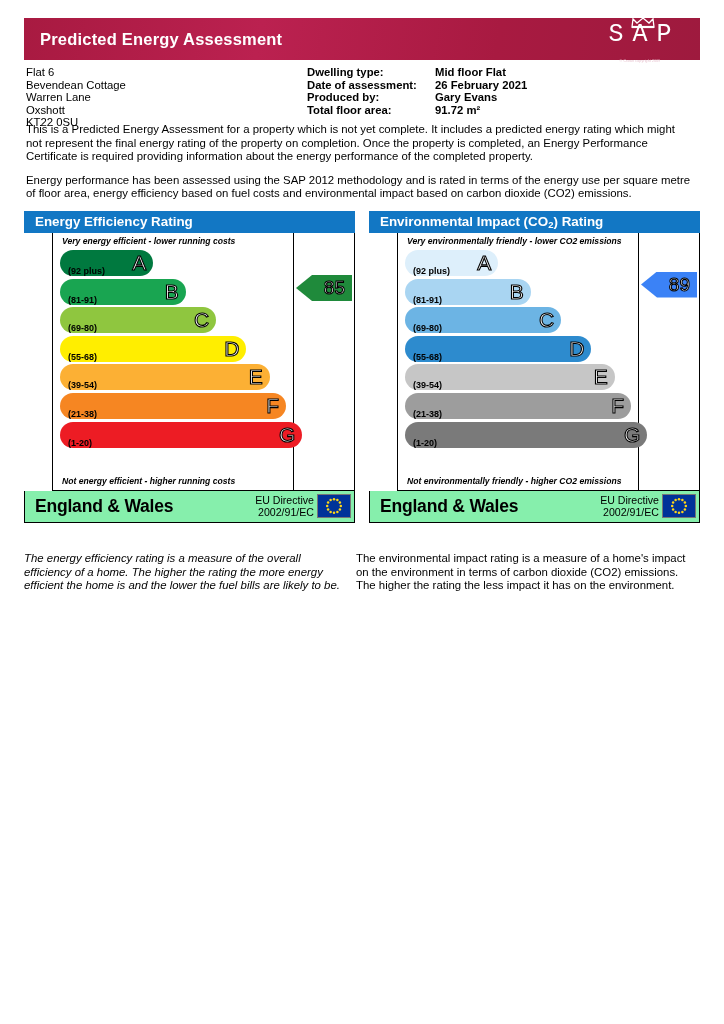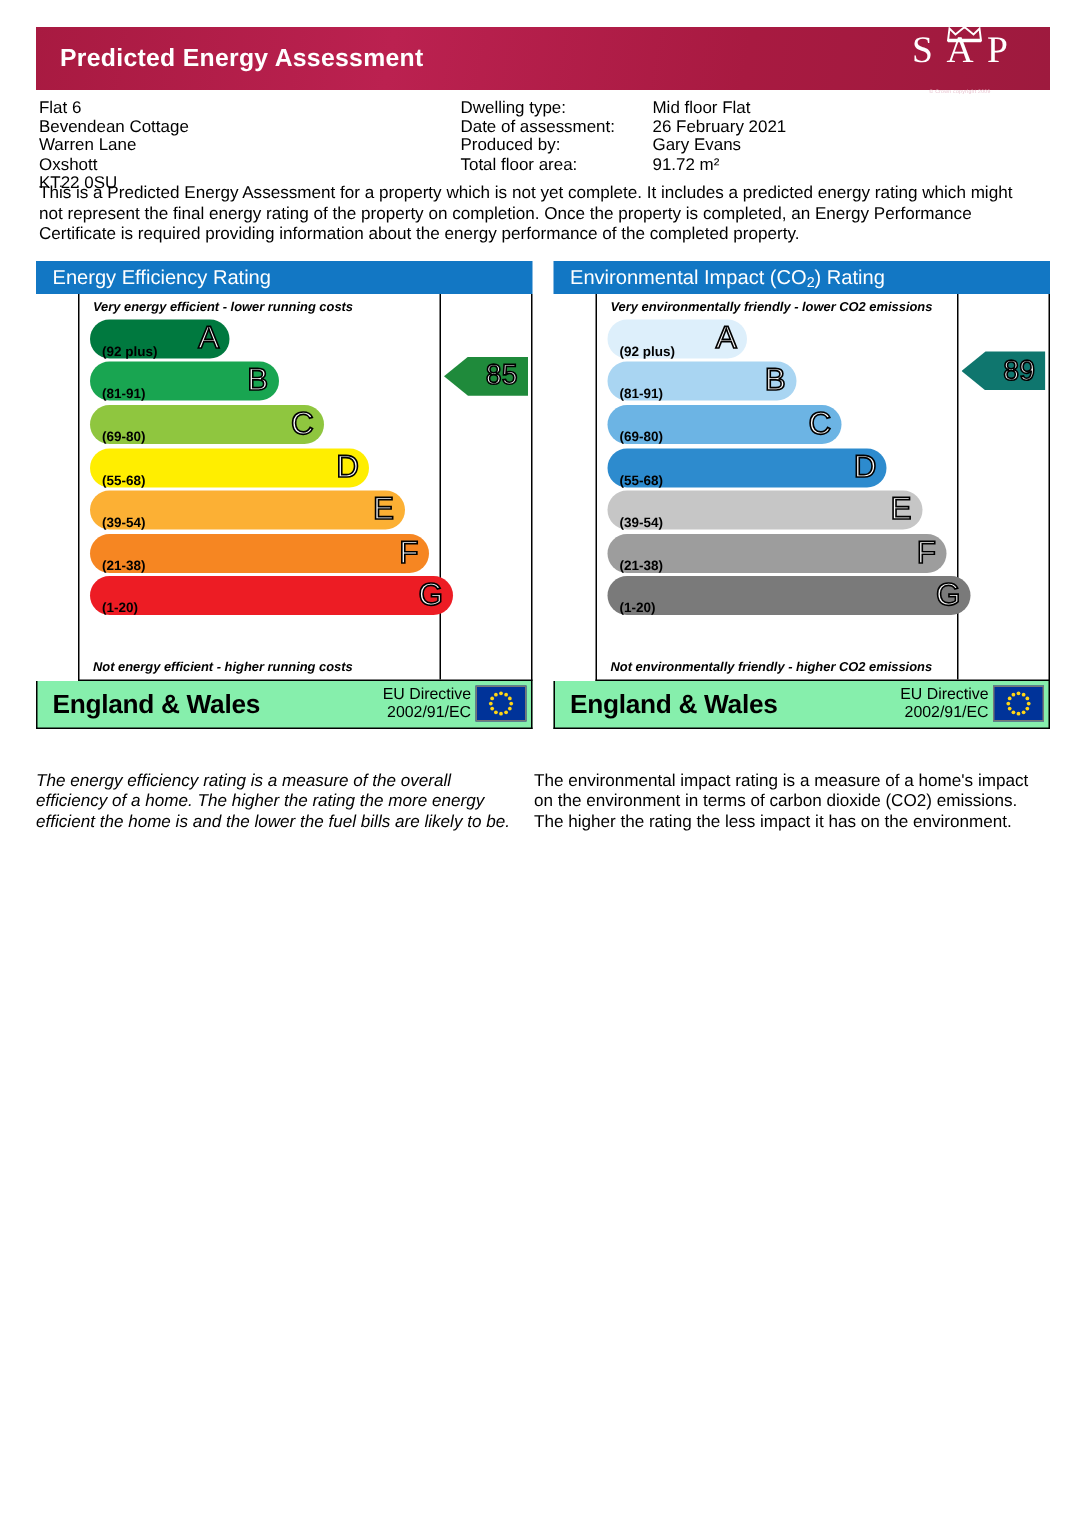--- a/index.html
+++ b/index.html
@@ -31,53 +31,53 @@
     padding-left: 16px;
     letter-spacing: 0.2px;
   }
   .sap-logo {
     position: absolute; right: 10px; top: -6px;
     width: 100px; height: 52px;
   }
   .sap-letters {
     position: absolute; left: 0; top: 8px; width: 100%;
     text-align: center; color: #ffffff;
-    font-family: Liberation Serif, serif;
+    font-family: Liberation Mono, monospace;
     font-size: 25px; letter-spacing: 9px;
     text-indent: 9px;
   }
   .sap-crown { position: absolute; left: 40px; top: 1px; }
   .sap-copy {
     position: absolute; left: 0; bottom: 1px; width: 100%;
     text-align: center; color: #e7c3cf; font-size: 3.4px;
     letter-spacing: .2px;
   }
 
   
   .info-block { position: relative; margin-top: 6px; height: 56px; }
   .addr { position: absolute; left: 2px; top: 0; font-size: 11.3px; line-height: 12.6px; }
   .addr div { white-space: nowrap; }
   .details { position: absolute; left: 283px; top: 0; font-size: 11.3px; line-height: 12.6px; }
-  .details-row { display: flex; }
+  .details-row { display: flex; font-weight: bold; }
   .details-label { width: 128px; }
   .details-value { white-space: nowrap; }
 
   .para {
     font-size: 11.4px; line-height: 13.6px;
     margin: 0 0 10px 2px; width: 665px;
   }
   .para.first { margin-top: 1px; }
 
   
   .charts { position: relative; margin-top: 9px; display: flex; gap: 14px; }
   .chart { width: 335px; }
 
   .chart-head {
     background: #1277c4;
-    color: #ffffff; font-weight: normal; font-size: 13.4px;
+    color: #ffffff; font-weight: bold; font-size: 13.4px;
     padding: 4px 0 4px 11px; height: 22px; line-height: 14px;
   }
   .chart-head sub { font-size: 9.5px; vertical-align: -2px; }
 
   .chart-body {
     border: 1.5px solid #000; border-top: none;
     background: #fff;
     display: flex; height: 258px; position: relative; margin-left: 28px;
   }
   .bands-col { flex: 1; border-right: 1.5px solid #000; position: relative; display: flex; flex-direction: column; }
@@ -183,20 +183,21 @@
         <div class="details-value">Gary Evans</div>
       </div>
       <div class="details-row">
         <div class="details-label">Total floor area:</div>
         <div class="details-value">91.72 m²</div>
       </div>
     </div>
   </div>
 
   <p class="para first">This is a Predicted Energy Assessment for a property which is not yet complete. It includes a predicted energy rating which might not represent the final energy rating of the property on completion. Once the property is completed, an Energy Performance Certificate is required providing information about the energy performance of the completed property.</p>
+  <p class="para">Energy performance has been assessed using the SAP 2012 methodology and is rated in terms of the energy use per square metre of floor area, energy efficiency based on fuel costs and environmental impact based on carbon dioxide (CO2) emissions.</p>
 
   <div class="charts">
 
     <div class="chart">
       <div class="chart-head">Energy Efficiency Rating</div>
       <div class="chart-body">
         <div class="bands-col">
           <div class="cap">Very energy efficient - lower running costs</div>
           <div class="band-area" id="bands-0">
               <div class="band" style="background: rgb(0, 121, 63); width: 40%;">
@@ -294,21 +295,21 @@
                 <span class="band-letter">F</span>
               </div>
               <div class="band" style="background: rgb(122, 122, 122); width: 104%;">
                 <span class="band-range">(1-20)</span>
                 <span class="band-letter">G</span>
               </div>
             </div>
           <div class="cap bottom">Not environmentally friendly - higher CO2 emissions</div>
         </div>
         <div class="arrow-col" id="arrow-1">
-            <div class="rating-arrow" style="background: #0f766e; top: 38.6px; right: 2px;">
+            <div class="rating-arrow" style="background: #3b82f6; top: 38.6px; right: 2px;">
               <span>89</span>
             </div>
           </div>
       </div>
       <div class="chart-foot">
         <div class="country">England &amp; Wales</div>
         <div class="eu-text">
           <div>EU Directive</div>
           <div>2002/91/EC</div>
         </div>

